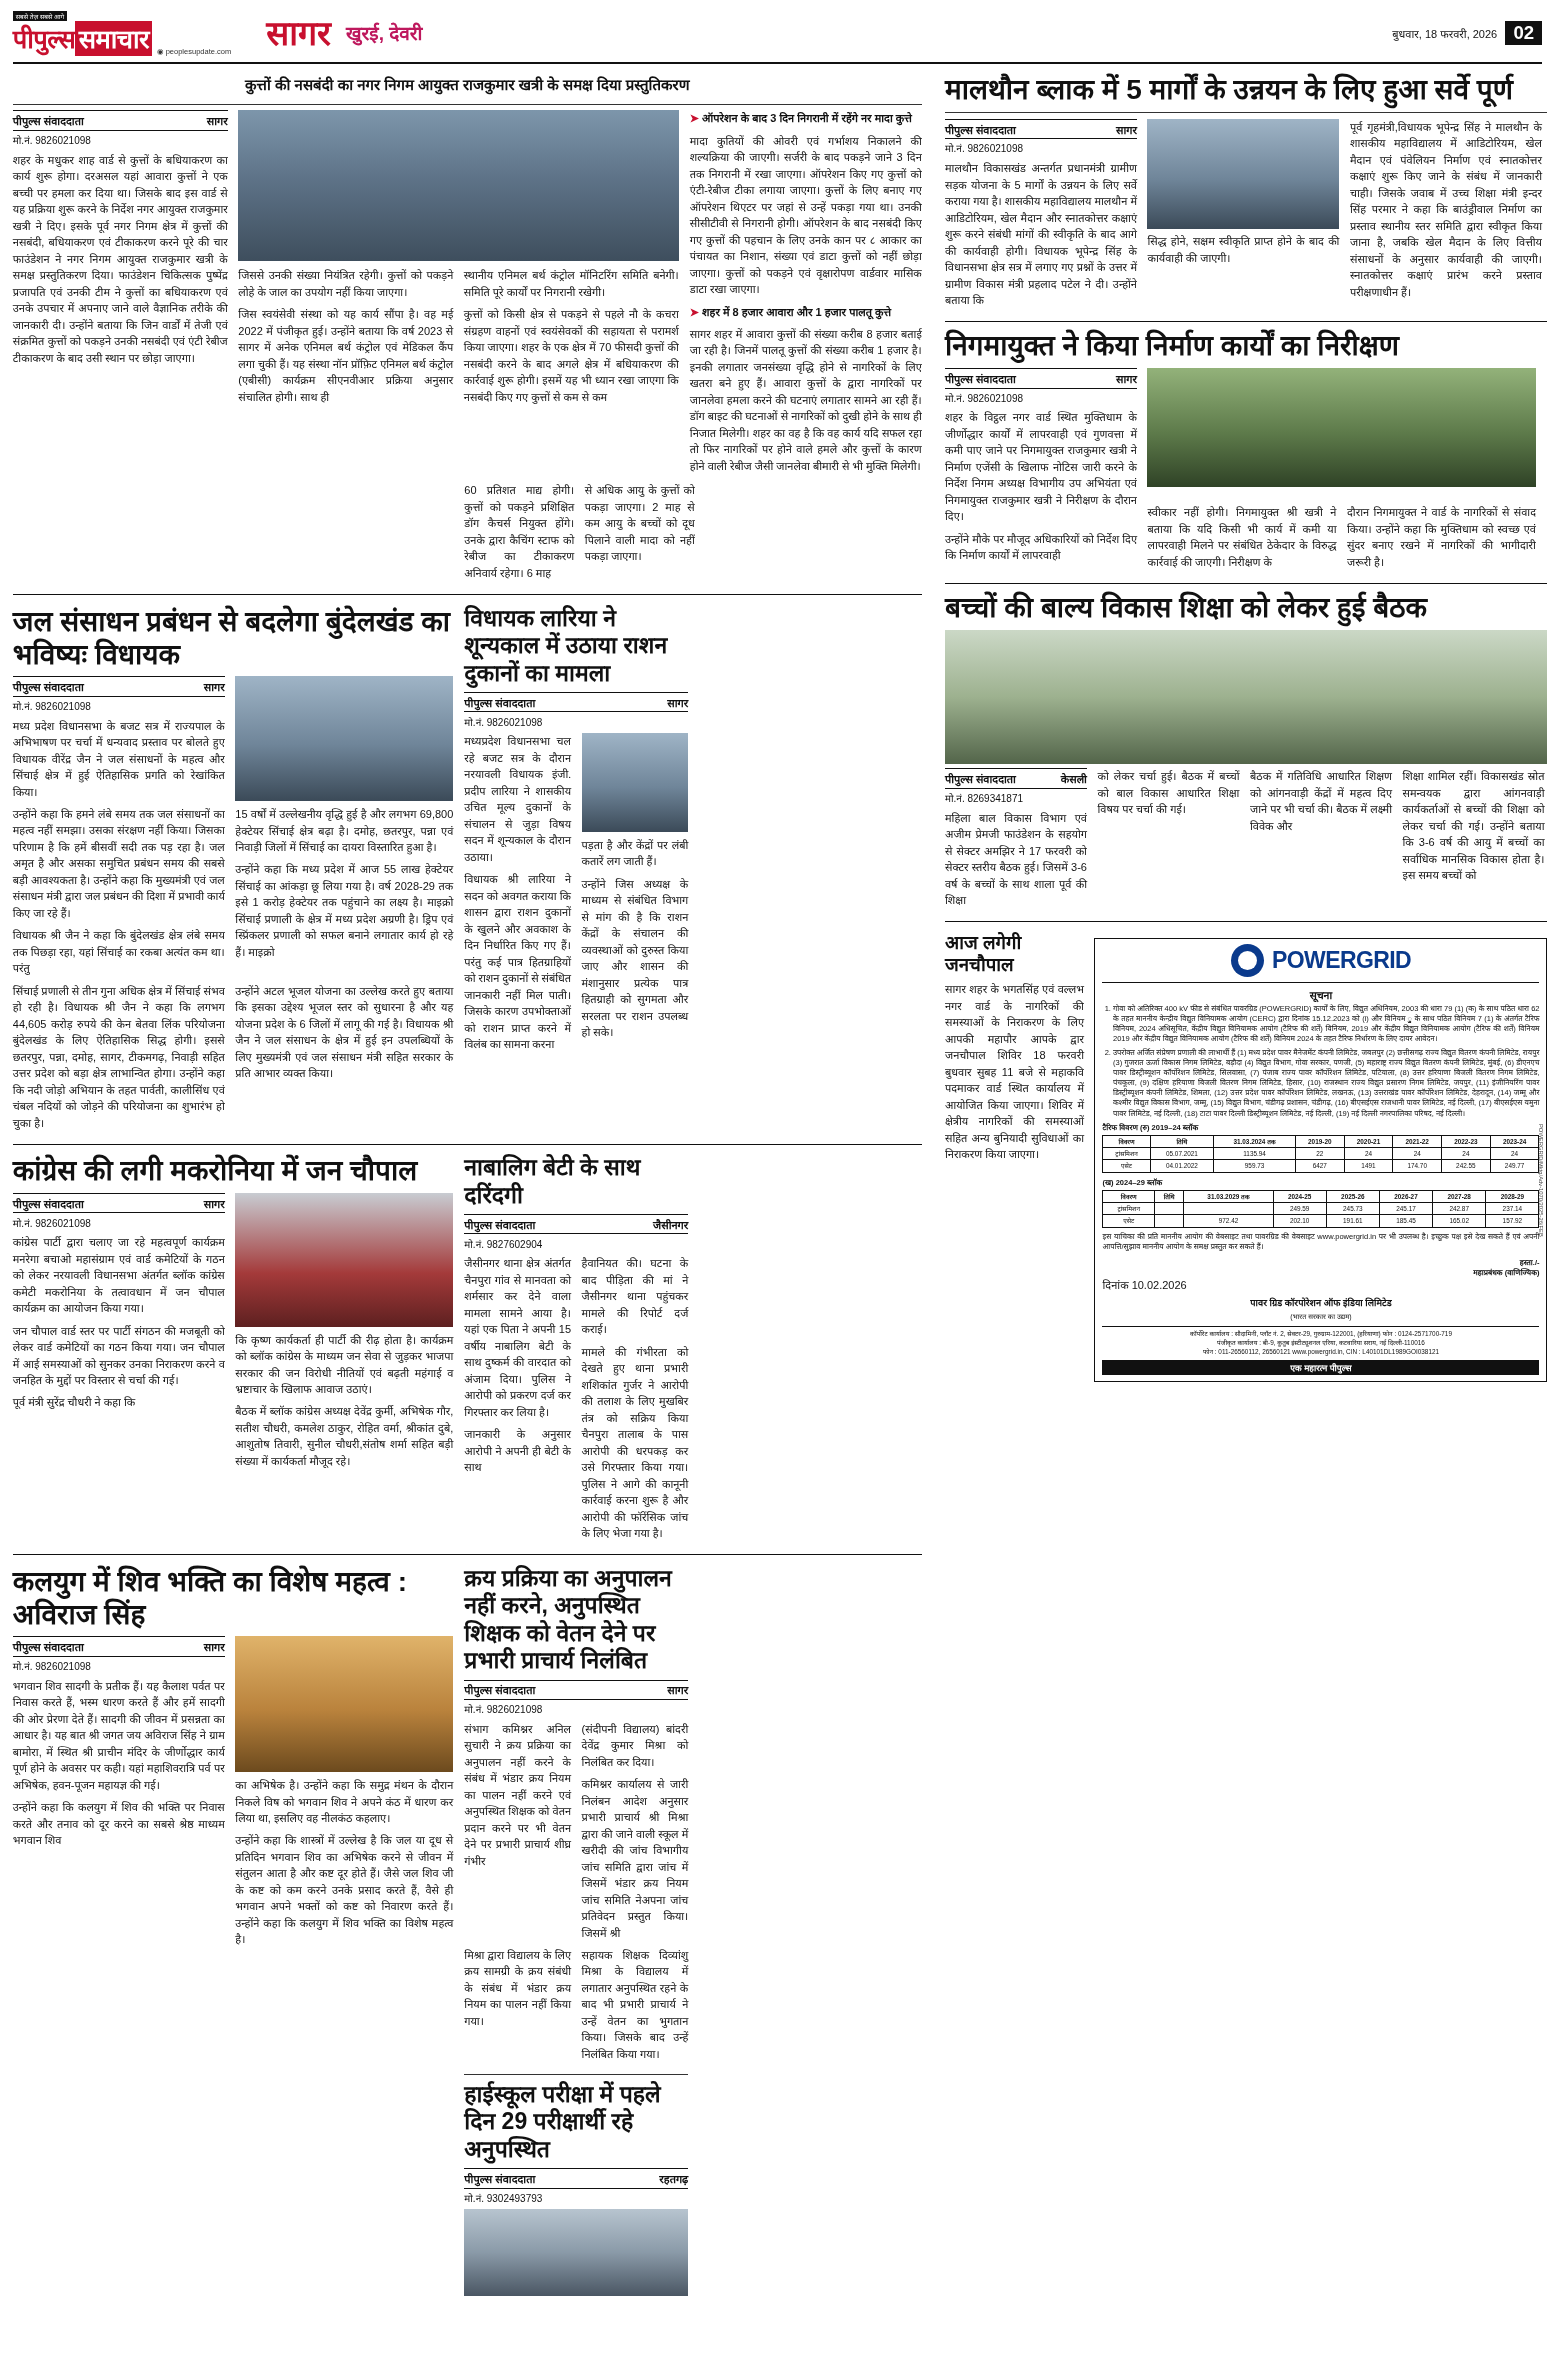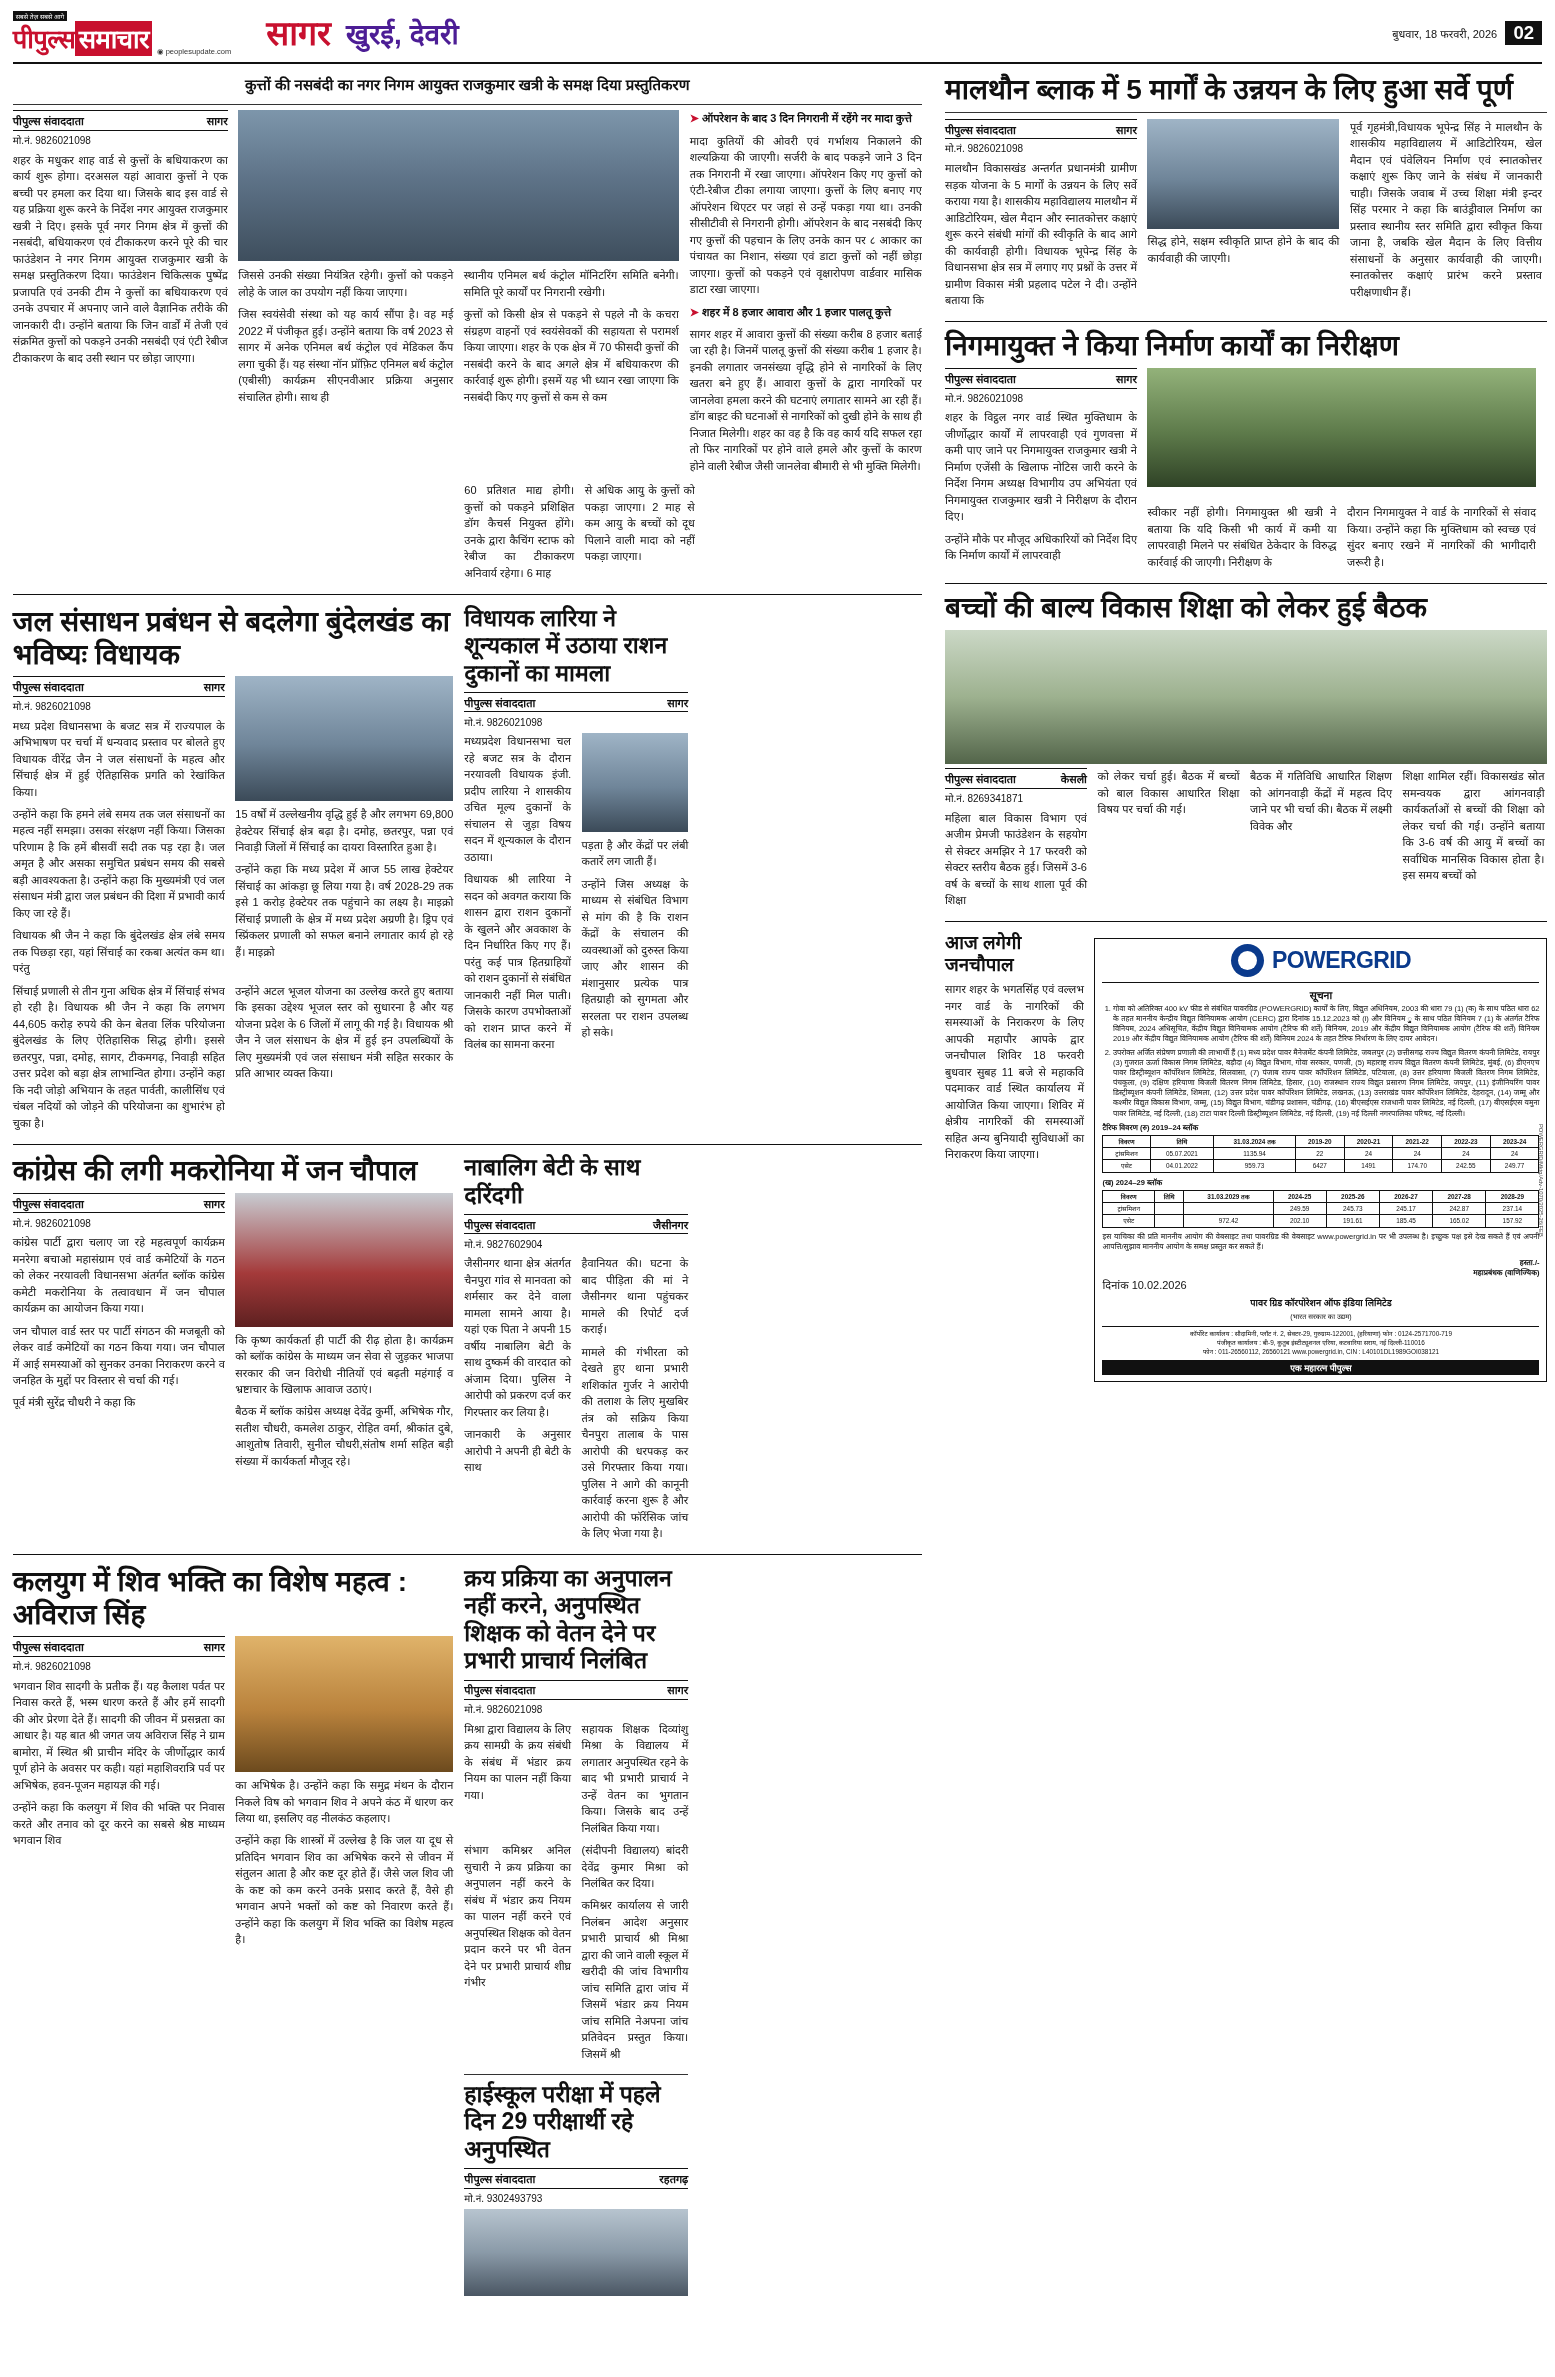--- a/index.html
+++ b/index.html
@@ -14,21 +14,21 @@
 
   
   .masthead { display:flex; align-items:center; border-bottom:2.3px solid #111; padding-bottom:5.8px; }
   .logo-box { display:flex; align-items:center; gap:4.6px; }
   .logo-main { font-size:25.6px; font-weight:bold; letter-spacing:-0.6px; }
   .logo-main .red { color:#c8102e; }
   .logo-sq { display:inline-block; background:#c8102e; color:#fff; padding:0 3.5px; }
   .logo-tag { font-size:7.5px; color:#333; margin-top:2.3px; }
   .mast-center { flex:1; display:flex; align-items:center; justify-content:flex-start; gap:15px; margin-left:35px;}
   .sagar { color:#c8102e; font-size:34px; font-weight:bold; line-height:1; }
-  .region { font-size:28px; font-weight:bold; color:#4c1d95; }
+  .region { font-size:19px; font-weight:bold; color:#be185d; }
   .mast-right { display:flex; align-items:center; gap:8.1px; }
   .dateline { font-size:11px; color:#111; }
   .pageno { background:#111; color:#fff; font-size:18.6px; font-weight:bold; padding:1.2px 8.1px; }
 
   
   .content { display:flex; gap:11.6px; margin-top:7px; }
   .col-left { width:912px; }
   .col-right { width:604px; }
   .rule-v { width:1.2px; background:#111; }
 
@@ -284,34 +284,34 @@
 
         <div style="width:224px;">
           <h3 class="headline3">क्रय प्रक्रिया का अनुपालन नहीं करने, अनुपस्थित शिक्षक को वेतन देने पर प्रभारी प्राचार्य निलंबित</h3>
           <div class="byline">
             <span>पीपुल्स संवाददाता</span>
             <span>सागर</span>
           </div>
           <div class="mono-no">मो.नं. 9826021098</div>
           <div class="flex">
             <div style="width:107px;">
-                <p class="body">मिश्रा द्वारा विद्यालय के लिए क्रय सामग्री के क्रय संबंधी के संबंध में भंडार क्रय नियम का पालन नहीं किया गया।</p>
-              </div>
-            <div style="width:107px;">
-                <p class="body">सहायक शिक्षक दिव्यांशु मिश्रा के विद्यालय में लगातार अनुपस्थित रहने के बाद भी प्रभारी प्राचार्य ने उन्हें वेतन का भुगतान किया। जिसके बाद उन्हें निलंबित किया गया।</p>
-              </div>
-          </div>
-          <div class="flex">
-            <div style="width:107px;">
               <p class="body">संभाग कमिश्नर अनिल सुचारी ने क्रय प्रक्रिया का अनुपालन नहीं करने के संबंध में भंडार क्रय नियम का पालन नहीं करने एवं अनुपस्थित शिक्षक को वेतन प्रदान करने पर भी वेतन देने पर प्रभारी प्राचार्य शीघ्र गंभीर</p>
             </div>
             <div style="width:107px;">
               <p class="body">(संदीपनी विद्यालय) बांदरी देवेंद्र कुमार मिश्रा को निलंबित कर दिया।</p>
               <p class="body">कमिश्नर कार्यालय से जारी निलंबन आदेश अनुसार प्रभारी प्राचार्य श्री मिश्रा द्वारा की जाने वाली स्कूल में खरीदी की जांच विभागीय जांच समिति द्वारा जांच में जिसमें भंडार क्रय नियम जांच समिति नेअपना जांच प्रतिवेदन प्रस्तुत किया। जिसमें श्री</p>
             </div>
+          </div>
+          <div class="flex">
+            <div style="width:107px;">
+                <p class="body">मिश्रा द्वारा विद्यालय के लिए क्रय सामग्री के क्रय संबंधी के संबंध में भंडार क्रय नियम का पालन नहीं किया गया।</p>
+              </div>
+            <div style="width:107px;">
+                <p class="body">सहायक शिक्षक दिव्यांशु मिश्रा के विद्यालय में लगातार अनुपस्थित रहने के बाद भी प्रभारी प्राचार्य ने उन्हें वेतन का भुगतान किया। जिसके बाद उन्हें निलंबित किया गया।</p>
+              </div>
           </div>
 
           <hr class="thin">
           <h3 class="headline3">हाईस्कूल परीक्षा में पहले दिन 29 परीक्षार्थी रहे अनुपस्थित</h3>
           <div class="byline">
             <span>पीपुल्स संवाददाता</span>
             <span>रहतगढ़</span>
           </div>
           <div class="mono-no">मो.नं. 9302493793</div>
           <div class="photo p-group" style="height:87px;"></div>

